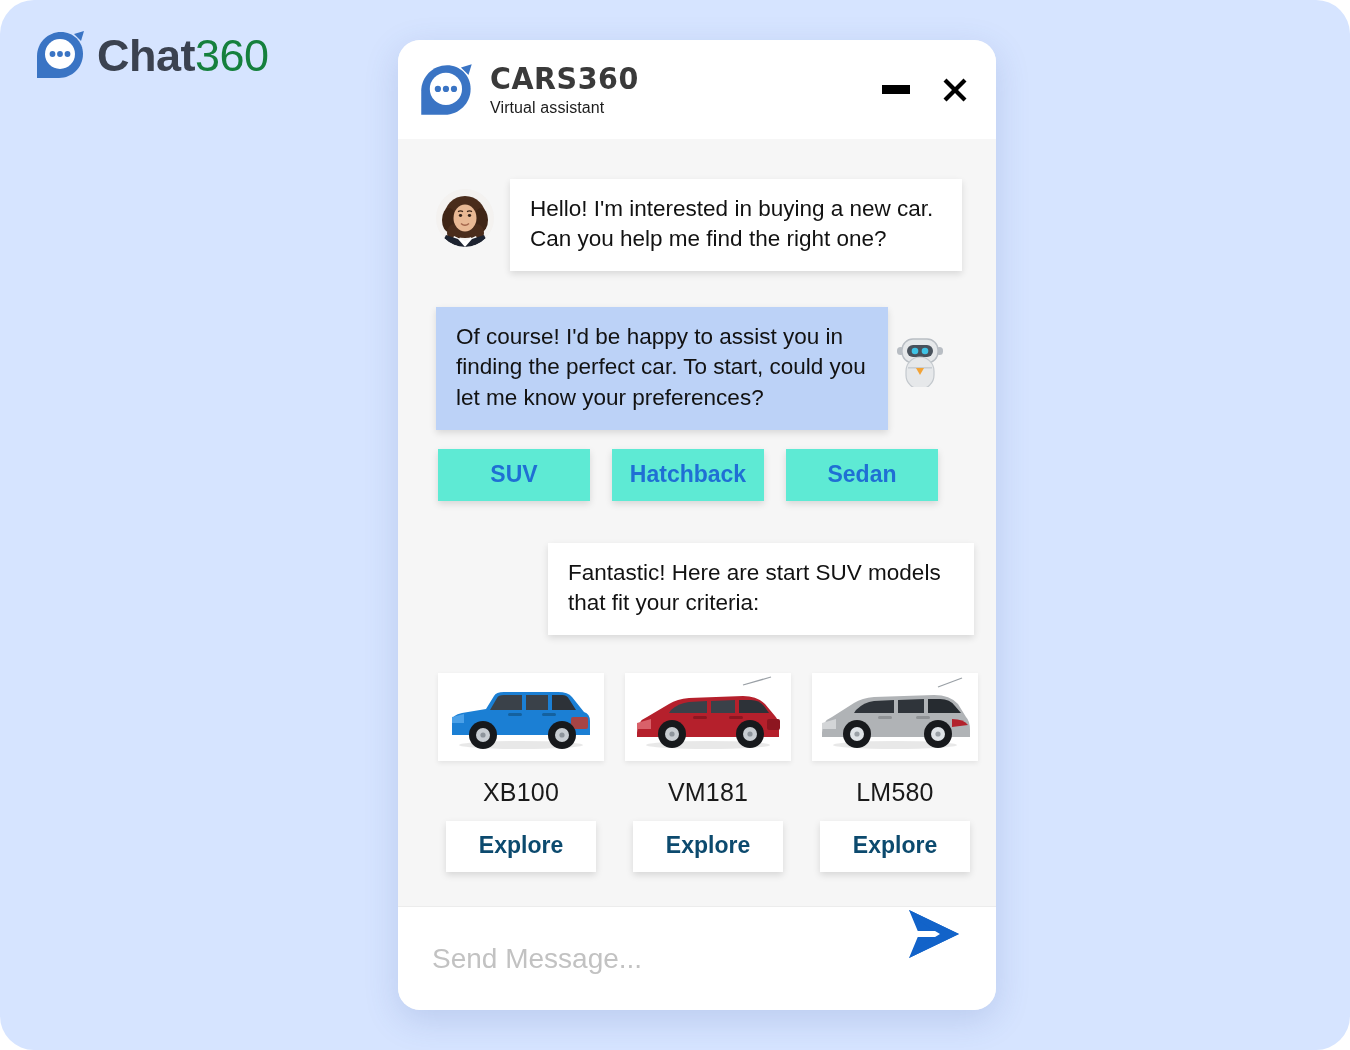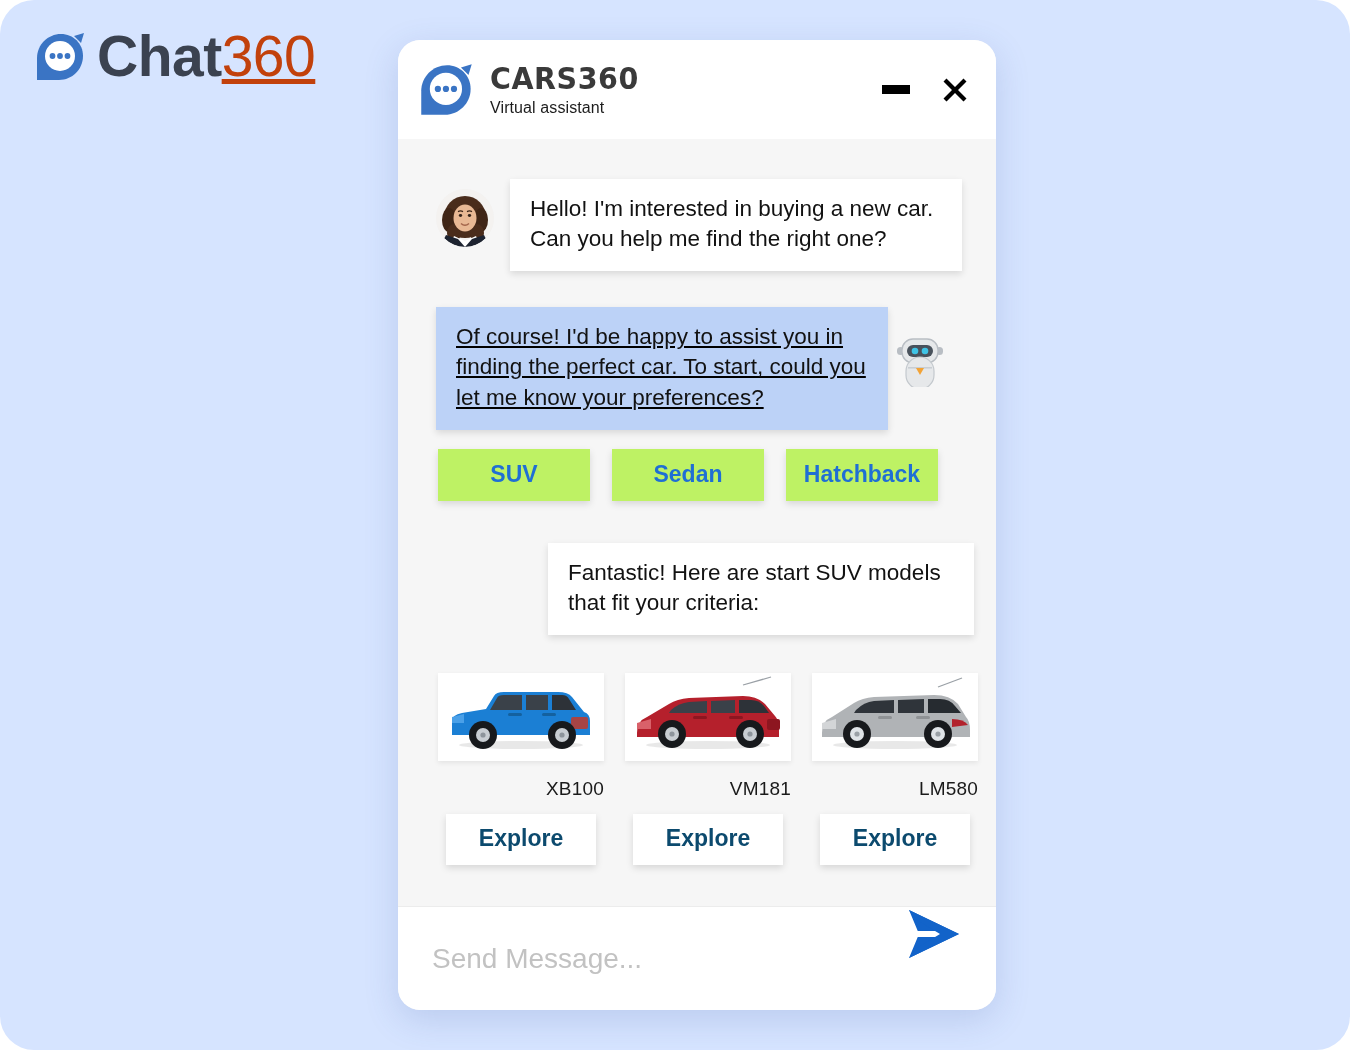--- a/index.html
+++ b/index.html
@@ -29,29 +29,29 @@
   .brand {
     position: absolute;
     left: 34px;
     top: 28px;
     display: flex;
     align-items: center;
     gap: 9px;
   }
   .brand-mark { width: 54px; height: 54px; display: block; }
   .brand-text {
-    font-size: 57px;
+    font-size: 45px;
     letter-spacing: -0.5px;
     line-height: 1;
     white-space: nowrap;
     display: flex;
     align-items: center;
   }
   .brand-text .b-chat { color: #3b4250; font-weight: 700; }
-  .brand-text .b-num  { color: #c2410c; font-weight: 400; text-decoration: underline; }
+  .brand-text .b-num  { color: #15803d; font-weight: 400; }
 
   
   .widget {
     position: absolute;
     left: 398px;
     top: 40px;
     width: 598px;
     height: 970px;
     background: #f6f6f6;
     border-radius: 22px;
@@ -113,21 +113,21 @@
     flex: 1 1 auto;
     background: #f6f6f6;
     padding: 40px 22px 10px 38px;
     overflow: hidden;
     position: relative;
   }
 
   
   .row { display: flex; align-items: flex-start; }
   .row-user { justify-content: flex-start; gap: 16px; }
-  .row-bot  { justify-content: flex-start; gap: 8px; text-decoration: underline; }
+  .row-bot  { justify-content: flex-start; gap: 8px; }
 
   .avatar {
     width: 58px; height: 58px;
     border-radius: 50%;
     flex: 0 0 58px;
     margin-top: 10px;
     overflow: hidden;
     background: #f2f2f2;
   }
   .avatar svg { display: block; width: 58px; height: 58px; }
@@ -154,21 +154,21 @@
   .msg-bot-1 { margin-bottom: 0; }
 
   
   .chips {
     display: flex;
     gap: 22px;
     margin-top: 19px;
     padding-left: 2px;
   }
   .chip {
-    background: #bef264;
+    background: #5eead4;
     color: #1f6fd4;
     font-size: 23px;
     font-weight: 700;
     padding: 12px 0 13px 0;
     text-align: center;
     box-shadow: 0 3px 7px rgba(0,0,0,0.13);
     cursor: pointer;
     min-width: 96px;
   }
   .chip-0 { width: 152px; }
@@ -193,22 +193,22 @@
   .card { width: 166px; }
   .card-img {
     background: #ffffff;
     width: 166px;
     height: 88px;
     display: block;
     box-shadow: 0 2px 5px rgba(0,0,0,0.08);
   }
   .card-img svg { display: block; width: 166px; height: 88px; }
   .card-name {
-    text-align: right;
-    font-size: 19px;
+    text-align: center;
+    font-size: 25px;
     color: #1a1a1a;
     margin-top: 17px;
     letter-spacing: 0.2px;
   }
   .card-btn {
     margin-top: 14px;
     background: #ffffff;
     color: #0c4a6e;
     font-size: 23px;
     font-weight: 700;
@@ -349,22 +349,22 @@
 
               <path d="M10 36 a14 14 0 0 1 28 0 v4 a14 14 0 0 1 -28 0 z" fill="#e6e8ea" stroke="#c3c8cd" stroke-width="1.2"></path>
               <path d="M12 32 h24 v1.6 h-24 z" fill="#c9ced3"></path>
               <path d="M20 33 L28 33 L24 40 Z" fill="#f2a336"></path>
             </svg>
           </div>
         </div>
 
         <div class="chips">
           <div class="chip chip-0">SUV</div>
+          <div class="chip chip-2">Hatchback</div>
           <div class="chip chip-1">Sedan</div>
-          <div class="chip chip-2">Hatchback</div>
         </div>
       </div>
 
       <div class="msg-bot-2">
         <div class="bubble">Fantastic! Here are start SUV models that fit your criteria:</div>
       </div>
 
       <div class="cards">
 
         <div class="card">

